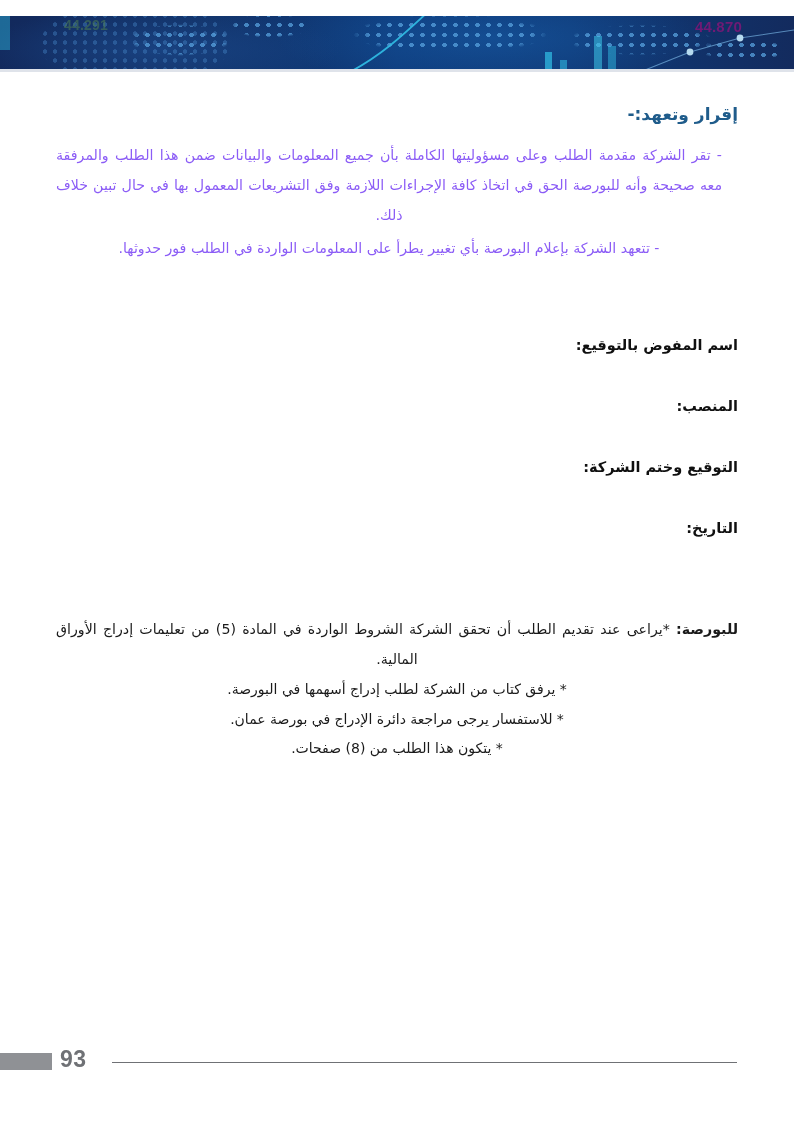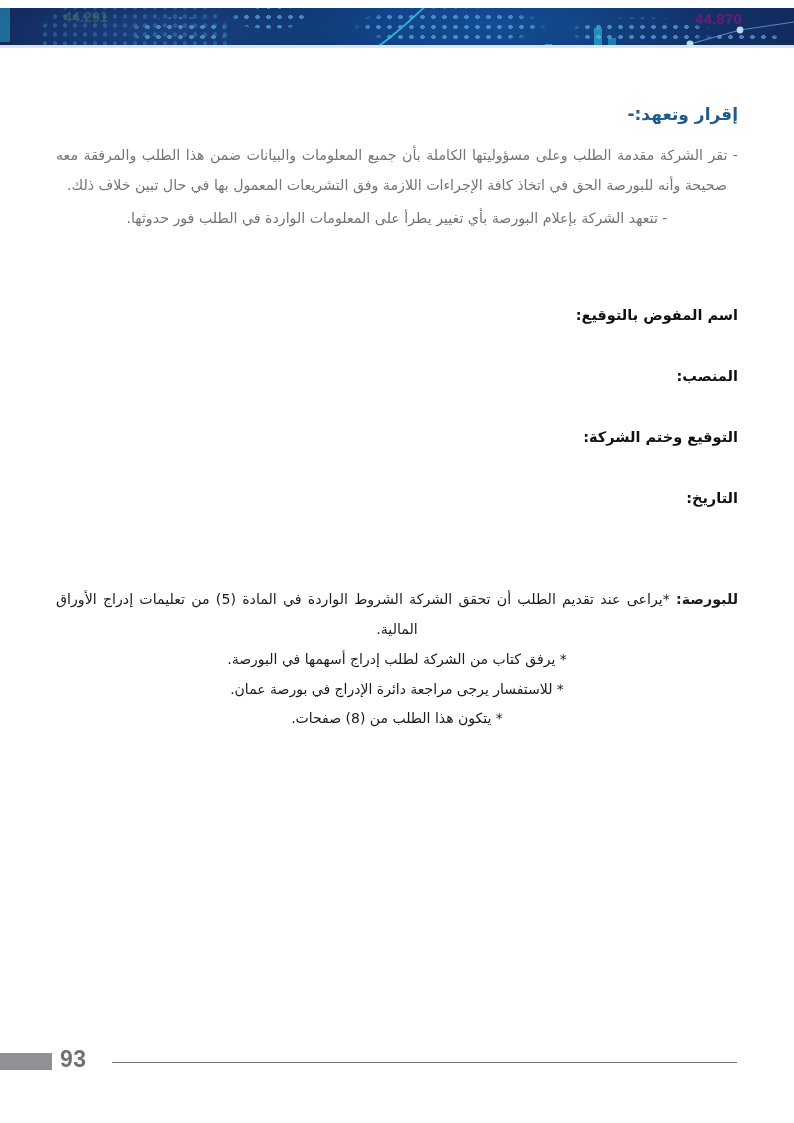--- a/index.html
+++ b/index.html
@@ -12,23 +12,23 @@
     height: 1123px;
     position: relative;
     overflow: hidden;
     font-family: "DejaVu Sans", "Liberation Sans", sans-serif;
     color: #1a1a1a;
   }
 
   
   .header-banner {
     position: absolute;
-    top: 8px; left: 0;
-    width: 794px;
-    height: 40px;
+    top: 16px; left: 0;
+    width: 794px;
+    height: 56px;
     overflow: hidden;
     background: linear-gradient(90deg,
         #10295c 0%,
         #123066 18%,
         #0f3a77 42%,
         #0d3f82 60%,
         #103association 61%,
         #0e3a78 78%,
         #10305f 100%);
   }
@@ -129,24 +129,24 @@
     font-size: 17px;
     font-weight: bold;
     text-align: right;
     margin: 0 0 16px 0;
     letter-spacing: 0;
   }
 
   .clause {
     font-size: 14.2px;
     line-height: 2.12;
-    margin: 0 0 3px 0;
+    margin: 0 16px 3px 0;
     text-align: justify;
     text-align-last: center;
-    color: #737373;
+    color: #8b5cf6;
   }
   .clause.single {
     text-align: center;
     text-align-last: center;
   }
 
   .fields {
     margin-top: 74px;
   }
   .field-row {

